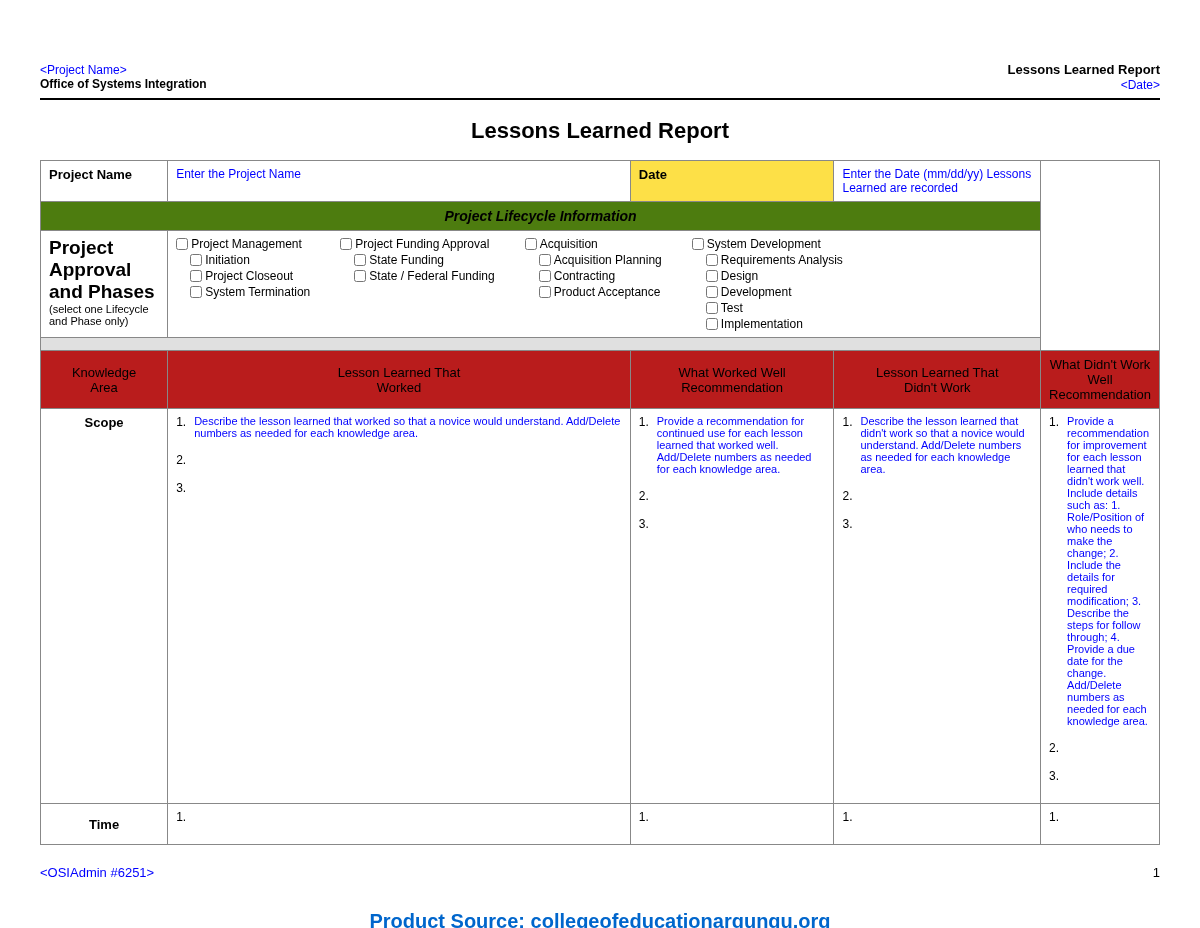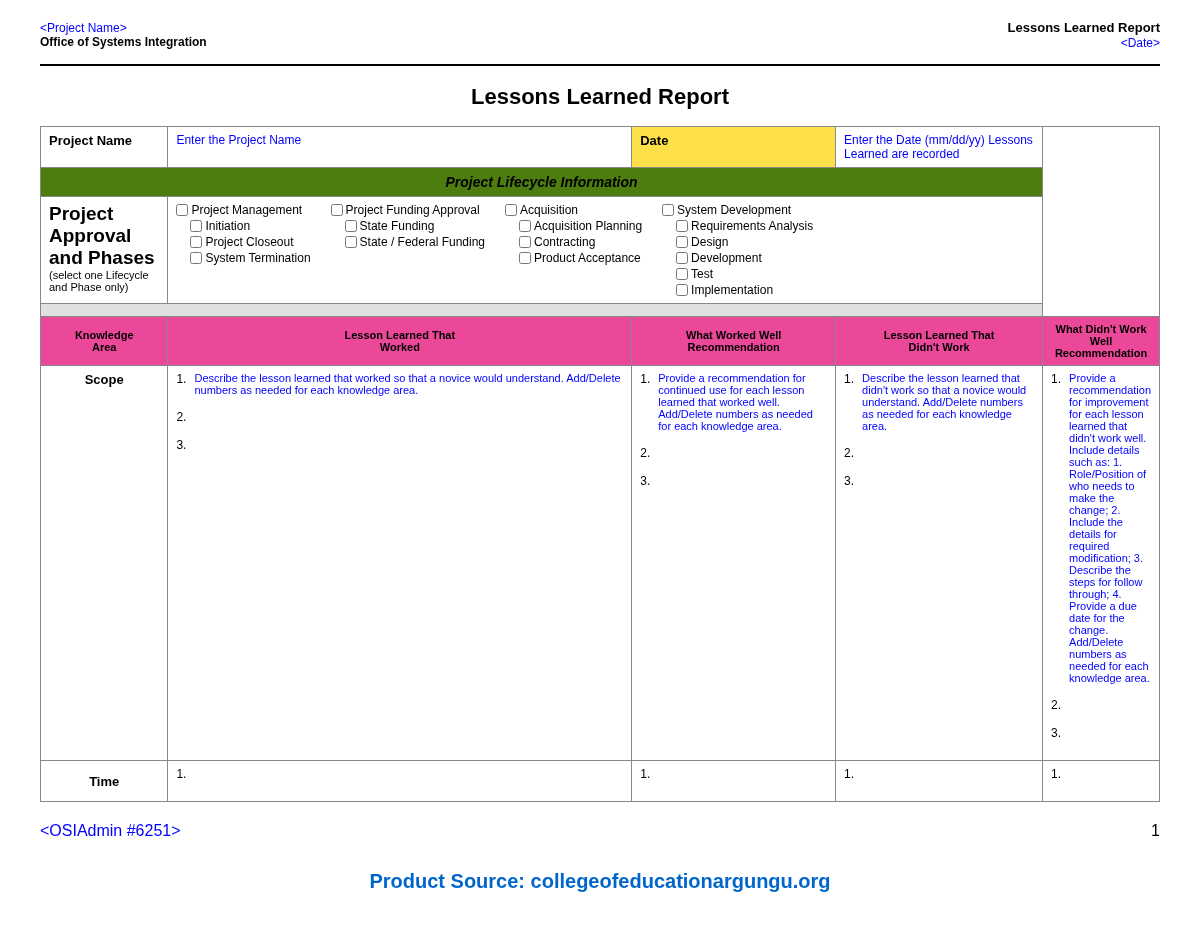--- a/index.html
+++ b/index.html
@@ -8,22 +8,23 @@
       background: #fff;
       color: #000;
       font-size: 13px;
       padding: 20px 40px;
     }
     .header-top {
       display: flex;
       justify-content: space-between;
       align-items: flex-start;
       border-bottom: 2px solid #000;
-      padding-bottom: 14px;
+      padding-bottom: 6px;
       margin-bottom: 10px;
+      margin-top: 42px;
     }
     .header-left .project-name-link {
       color: #00f;
       font-size: 12px;
       text-decoration: none;
     }
     .header-left .office-name {
       font-weight: bold;
       font-size: 12px;
     }
@@ -95,24 +96,24 @@
       display: flex;
       align-items: center;
       gap: 3px;
     }
     .checkbox-item input[type="checkbox"] {
       width: 12px;
       height: 12px;
       margin: 0;
     }
     .col-headers th {
-      font-weight: bold;
+      font-weight: normal;
       text-align: center;
-      background: #ec4899;
-      font-size: 11px;
+      background: #b91c1c;
+      font-size: 13px;
       vertical-align: middle;
     }
     .knowledge-label {
       text-align: center;
       font-weight: bold;
     }
     .instruction-text {
       color: #00f;
       font-size: 11px;
     }
@@ -127,21 +128,21 @@
     }
     .num {
       font-size: 12px;
       min-width: 14px;
     }
     .footer-row {
       display: flex;
       justify-content: space-between;
       align-items: center;
       margin-top: 20px;
-      font-size: 16px;
+      font-size: 13px;
     }
     .footer-link {
       color: #00f;
       text-decoration: none;
     }
     .picture-source {
       text-align: center;
       margin-top: 30px;
       font-size: 20px;
       font-weight: bold;
@@ -197,21 +198,21 @@
   <tr>
     <td>
       <div class="lifecycle-label">
         <span>Project</span><br>
         <span>Approval</span><br>
         <span>and Phases</span>
       </div>
       <div class="lifecycle-sub">(select one Lifecycle and Phase only)</div>
     </td>
     <td colspan="3">
-      <div style="display:flex; gap:20px;">
+      <div style="display:flex; gap:30px;">
 
         <div class="checkbox-group">
           <label class="checkbox-item">
                 <input type="checkbox" style="">
                 <span>Project Management</span>
               </label>
           <label class="checkbox-item" style="padding-left:14px;">
                 <input type="checkbox" style="">
                 <span>Initiation</span>
               </label>

